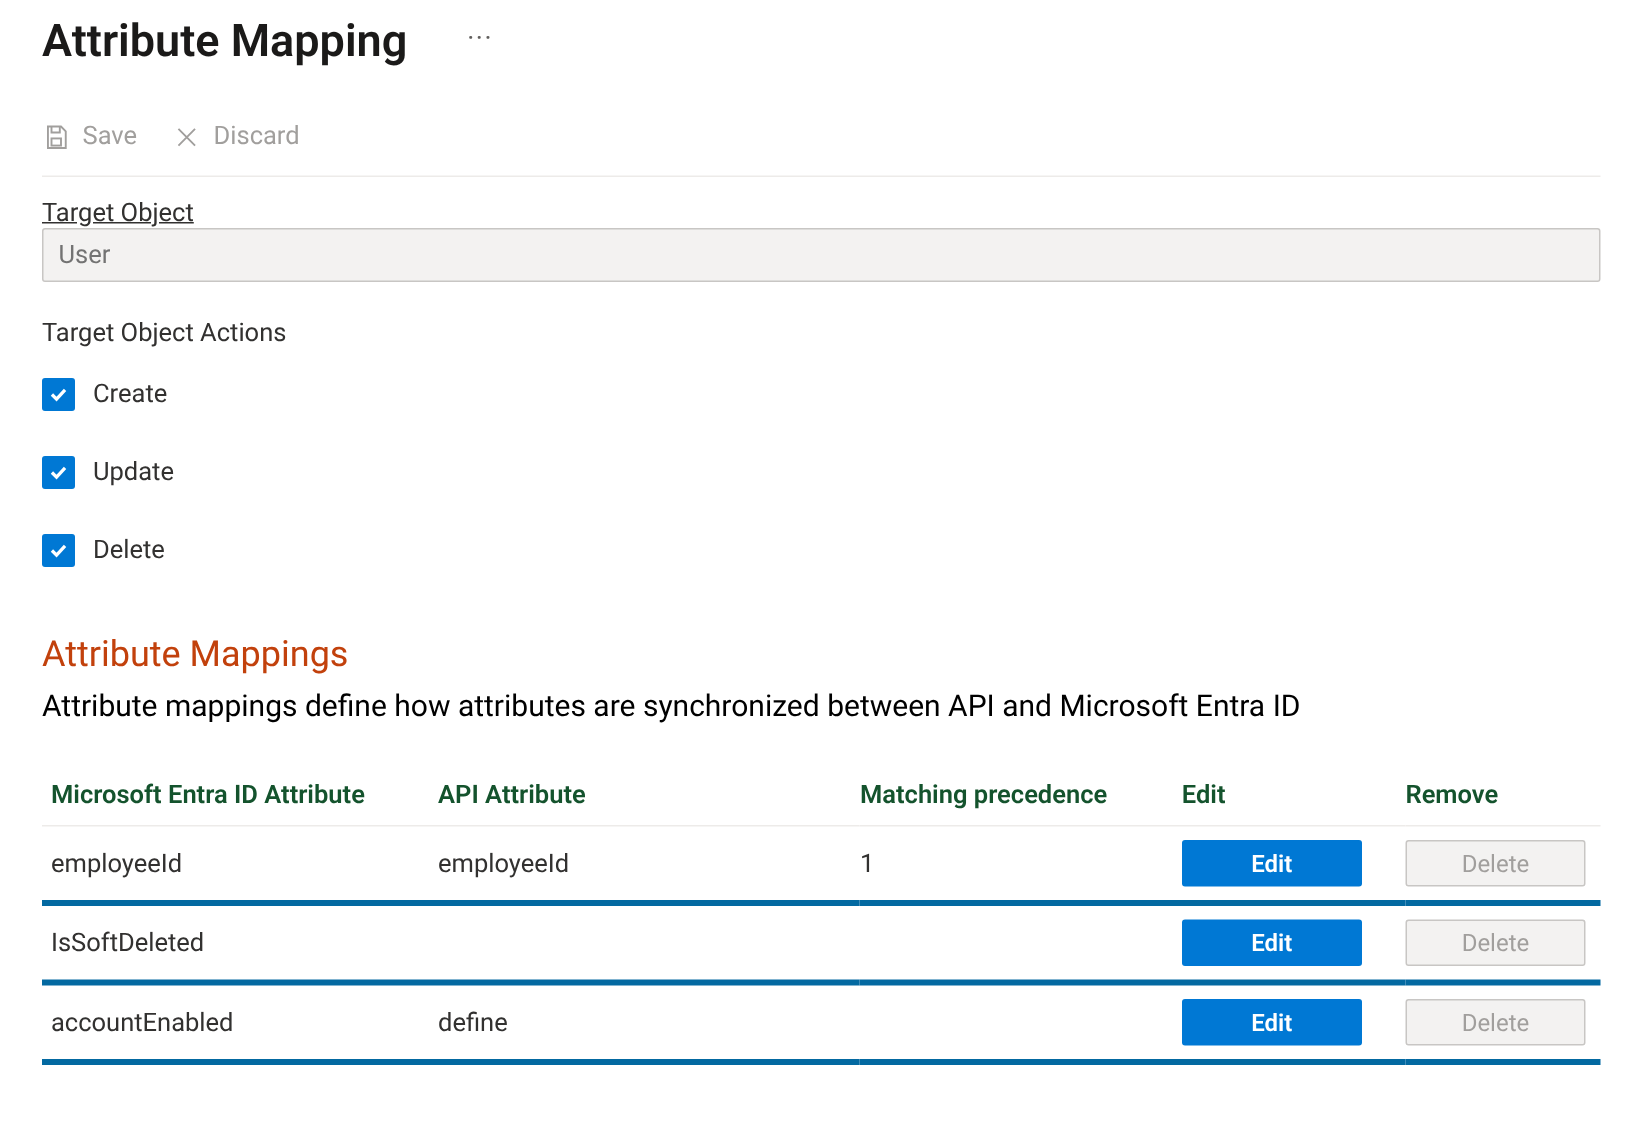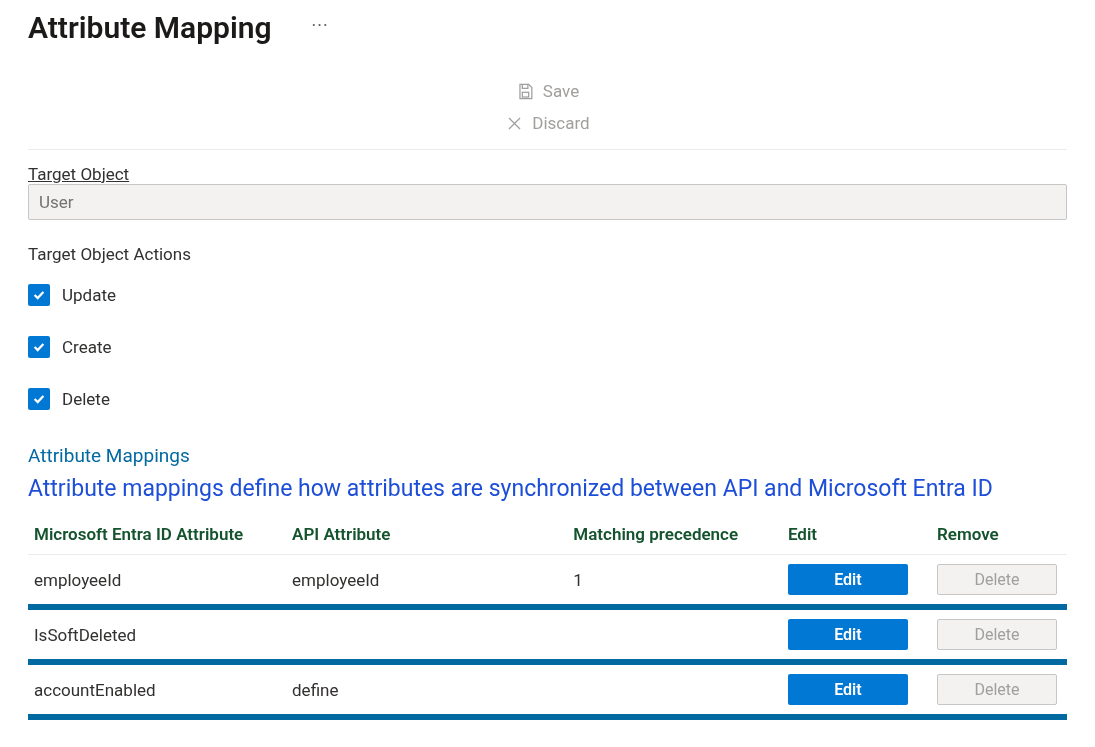--- a/index.html
+++ b/index.html
@@ -27,24 +27,23 @@
     }
     .more-icon {
       color: #605e5c;
       font-size: 18px;
       letter-spacing: 1px;
       padding-bottom: 4px;
     }
     .toolbar {
       display: flex;
       align-items: center;
-      gap: 12px;
+      gap: 24px;
       padding-bottom: 16px;
       border-bottom: 1px solid #edebe9;
-      flex-direction: column;
     }
     .toolbar-btn {
       display: inline-flex;
       align-items: center;
       gap: 8px;
       background: none;
       border: none;
       font-size: 17px;
       color: #a19f9d;
       cursor: pointer;
@@ -100,48 +99,48 @@
       height: 14px;
       stroke: #ffffff;
       stroke-width: 2.5;
       fill: none;
     }
     .checkbox-label {
       font-size: 17px;
       color: #323130;
     }
     .mappings-heading {
-      font-size: 19px;
-      color: #0369a1;
-      margin-top: 34px;
+      font-size: 24px;
+      color: #c2410c;
+      margin-top: 44px;
       margin-bottom: 8px;
       font-weight: 400;
     }
     .mappings-desc {
-      font-size: 23px;
-      color: #1d4ed8;
-      margin-bottom: 12px;
+      font-size: 20px;
+      color: #000000;
+      margin-bottom: 28px;
     }
     .mappings-table {
       width: 100%;
       border-collapse: collapse;
     }
     .mappings-table th {
       text-align: left;
       font-size: 17px;
       font-weight: 600;
       color: #14532d;
       padding: 10px 10px 10px 0;
       border-bottom: 1px solid #edebe9;
     }
     .mappings-table td {
       font-size: 17px;
       color: #323130;
       padding: 9px 10px 9px 0;
-      border-bottom: 6px solid #0369a1;
+      border-bottom: 4px solid #0369a1;
       vertical-align: middle;
     }
     .mappings-table th:nth-child(1), .mappings-table td:nth-child(1) { width: 270px; padding-left: 6px;}
     .mappings-table th:nth-child(2), .mappings-table td:nth-child(2) { width: 290px; }
     .mappings-table th:nth-child(3), .mappings-table td:nth-child(3) { width: 220px; }
     .mappings-table th:nth-child(4), .mappings-table td:nth-child(4) { width: 150px; }
     .mappings-table th:nth-child(5), .mappings-table td:nth-child(5) { width: 120px; }
     .btn-primary {
       display: inline-block;
       min-width: 120px;
@@ -203,29 +202,29 @@
 
 <div class="actions-label">Target Object Actions</div>
 
 <div id="actions-container">
     <div class="checkbox-row">
       <div class="checkbox">
         <svg viewBox="0 0 16 16">
           <path d="M3 8l3.5 3.5L13 4.5"></path>
         </svg>
       </div>
-      <span class="checkbox-label">Update</span>
+      <span class="checkbox-label">Create</span>
     </div>
     <div class="checkbox-row">
       <div class="checkbox">
         <svg viewBox="0 0 16 16">
           <path d="M3 8l3.5 3.5L13 4.5"></path>
         </svg>
       </div>
-      <span class="checkbox-label">Create</span>
+      <span class="checkbox-label">Update</span>
     </div>
     <div class="checkbox-row">
       <div class="checkbox">
         <svg viewBox="0 0 16 16">
           <path d="M3 8l3.5 3.5L13 4.5"></path>
         </svg>
       </div>
       <span class="checkbox-label">Delete</span>
     </div>
   </div>

